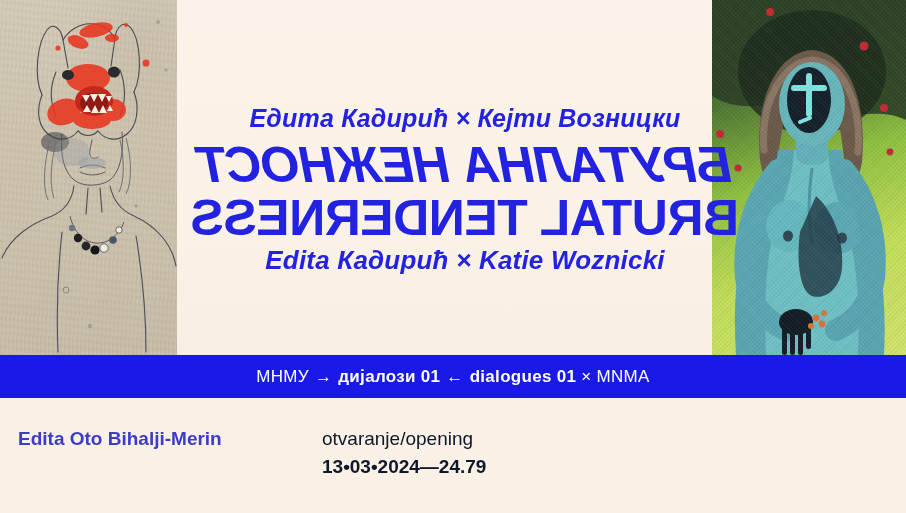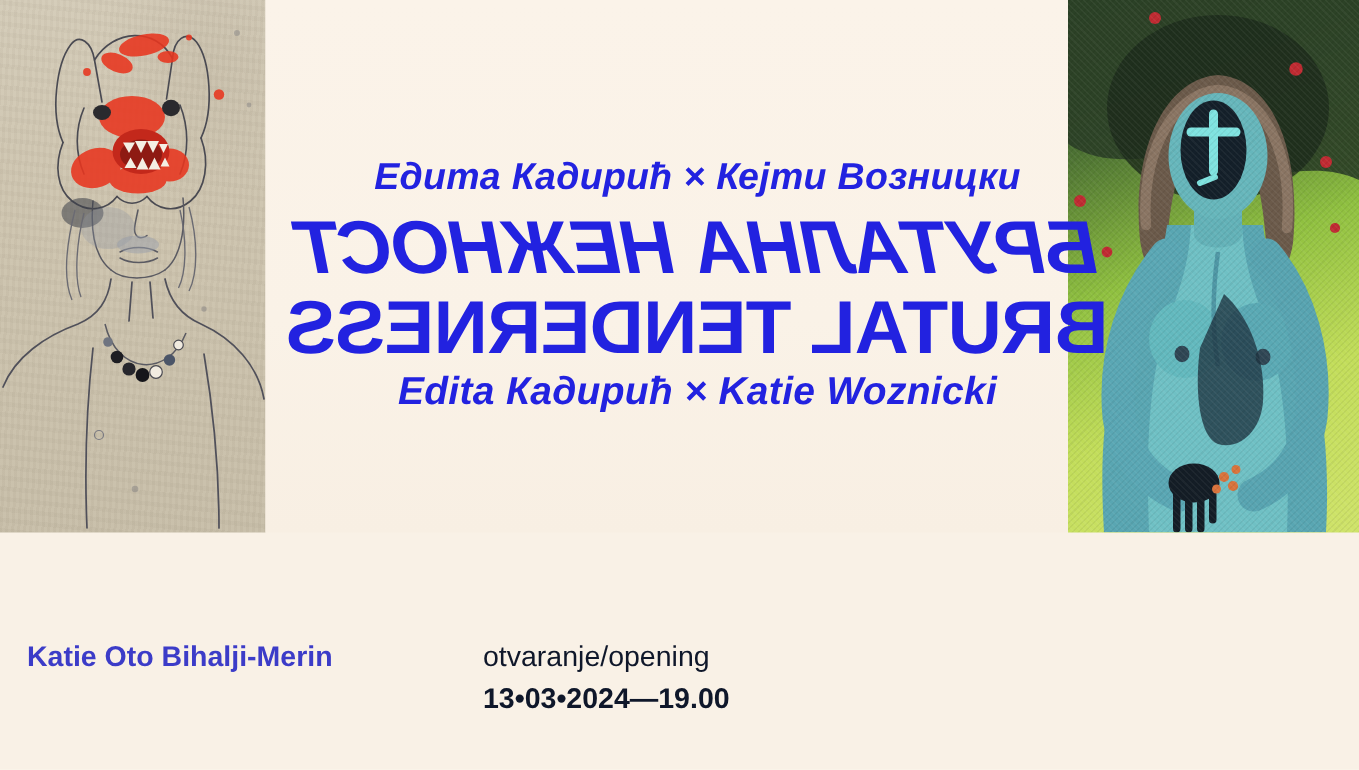--- a/index.html
+++ b/index.html
@@ -329,26 +329,37 @@
     </div>
   </div>
 
   <div class="type-stack">
     <div class="type-line artists-cyr">Едита Кадирић × Кејти Возницки</div>
     <div class="type-line title-cyr">БРУТАЛНА НЕЖНОСТ</div>
     <div class="type-line title-lat">BRUTAL TENDERNESS</div>
     <div class="type-line artists-lat">Edita Кадирић × Katie Woznicki</div>
   </div>
 
+  <div class="banner">
+    <div class="banner-text">
+      <span class="light">МНМУ</span>
+      <span class="arrow">→</span>
+      <span class="b">дијалози 01</span>
+      <span class="arrow">←</span>
+      <span class="b">dialogues 01</span>
+      <span class="light">×</span>
+      <span class="light">MNMA</span>
+    </div>
+  </div>
 
   <div class="footer">
 
     <div class="venue">
-      <div>Katie Oto Bihalji-Merin</div>
+      <div>Edita Oto Bihalji-Merin</div>
     </div>
 
     <div class="opening">
       <div class="row1">otvaranje/opening</div>
-      <div>13•03•2024—19.00</div>
+      <div>13•03•2024—24.79</div>
     </div>
 
   </div>
 </div>
 
 </body></html>

